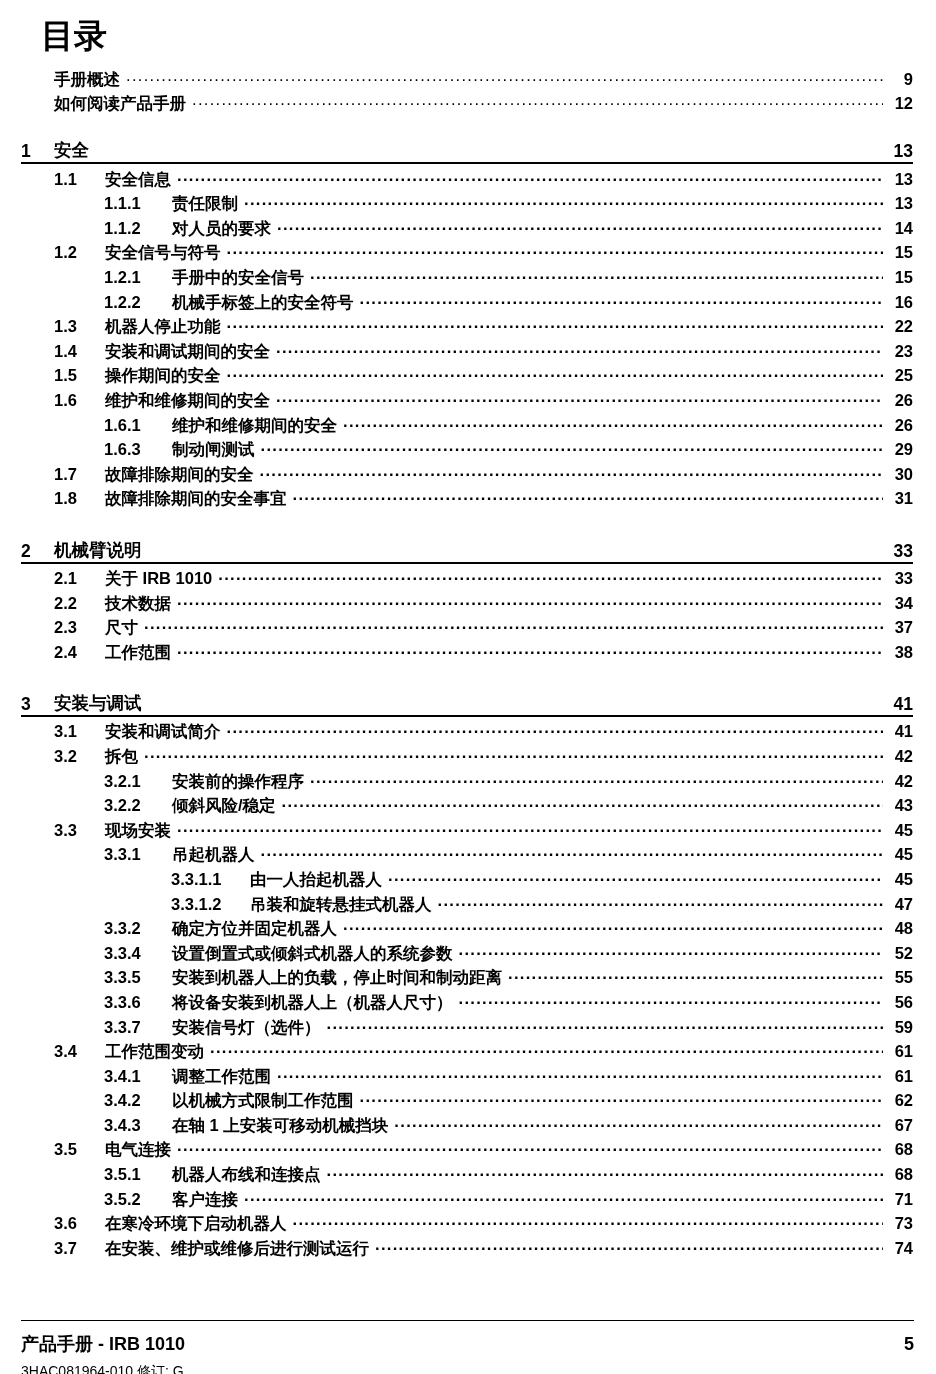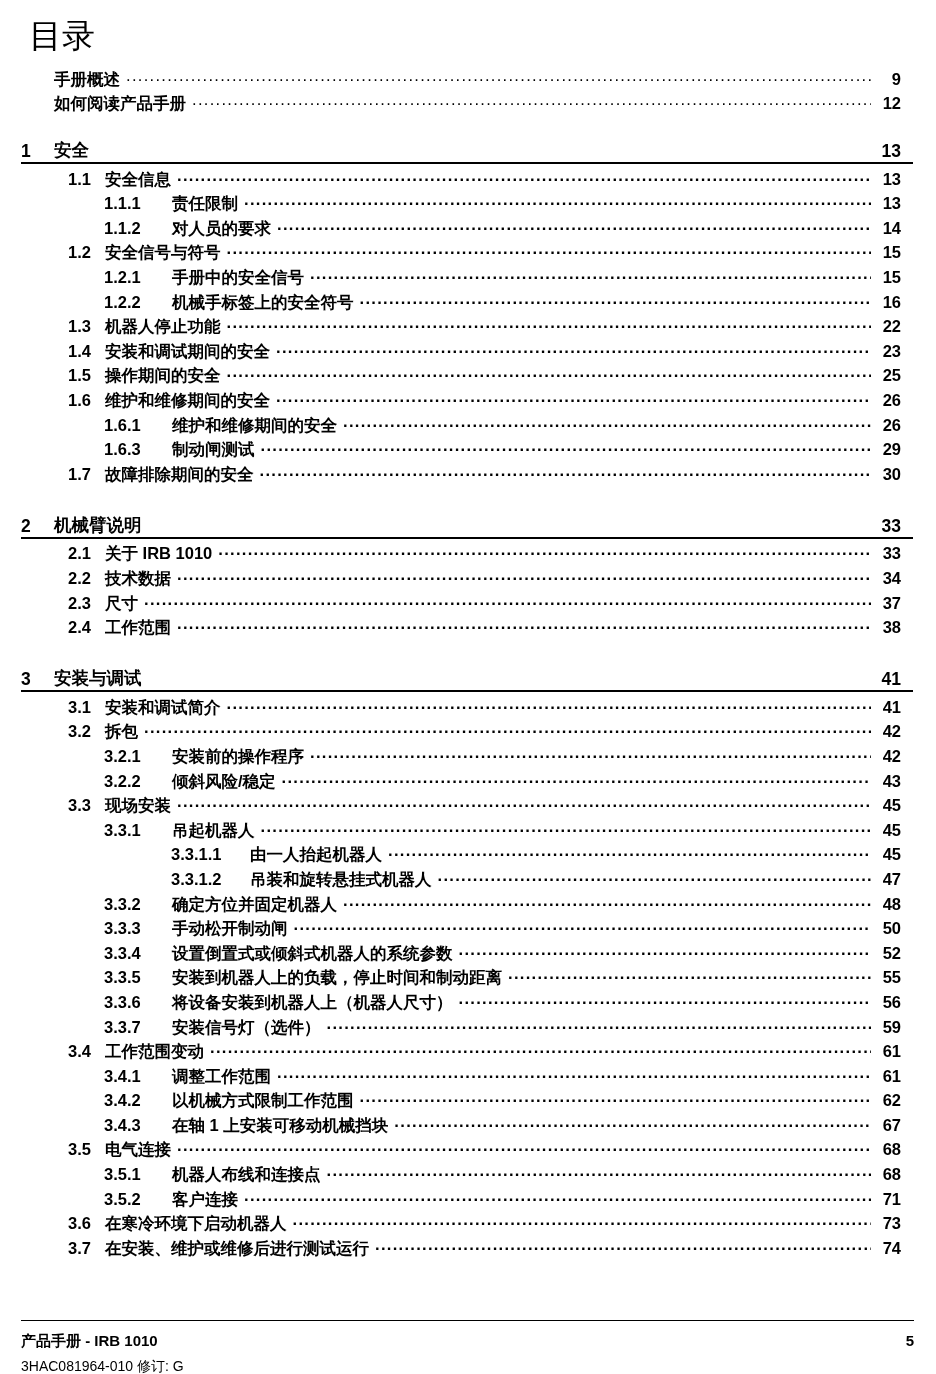--- a/index.html
+++ b/index.html
@@ -19,43 +19,43 @@
   .page {
     position: relative;
     width: 936px;
     height: 1374px;
     box-sizing: border-box;
   }
 
   
   .toc-title {
     position: absolute;
-    left: 29px;
+    left: 41px;
     top: 16px;
     font-size: 33px;
-    font-weight: normal;
+    font-weight: bold;
     letter-spacing: 0px;
     line-height: 40px;
   }
 
   
   .toc-body {
     position: absolute;
     left: 0;
     top: 68px;
     width: 936px;
   }
 
   .row {
     position: relative;
     display: flex;
     align-items: baseline;
     width: 936px;
     box-sizing: border-box;
-    padding-right: 35px;
+    padding-right: 23px;
     height: 24.6px;
     font-size: 16.5px;
     white-space: nowrap;
     overflow: hidden;
   }
 
   .row .num {
     flex: 0 0 auto;
     text-align: left;
   }
@@ -108,21 +108,21 @@
     height: 0;
     border-top: 2.2px solid #000;
     margin: 0 23px 4px 21px;
   }
 
   .chapter-gap { height: 18px; }
   .chapter-gap.small { height: 14px; }
 
   
   .row.lvl-1 { padding-left: 54px; font-weight: bold; }
-  .row.lvl-1 .num { width: 51px; text-align: center; }
+  .row.lvl-1 .num { width: 51px; }
 
   
   .row.lvl-2 { padding-left: 104px; font-weight: bold; }
   .row.lvl-2 .num { width: 68px; }
 
   
   .row.lvl-3 { padding-left: 171px; font-weight: bold; }
   .row.lvl-3 .num { width: 79px; }
 
   
@@ -135,21 +135,21 @@
     padding: 0 22px 0 21px;
   }
   .footer-rule {
     border-top: 1.6px solid #000;
     height: 0;
   }
   .footer-line1 {
     display: flex;
     justify-content: space-between;
     align-items: baseline;
-    font-size: 15px;
+    font-size: 18px;
     font-weight: bold;
     margin-top: 11px;
   }
   .footer-line2 {
     font-size: 14px;
     font-weight: normal;
     margin-top: 7px;
   }
 </style>
 </head>
@@ -249,20 +249,26 @@
         <span class="label">制动闸测试</span>
         <span class="leader"></span>
         <span class="pg">29</span>
       </div>
       <div class="row lvl-1">
         <span class="num">1.7</span>
         <span class="label">故障排除期间的安全</span>
         <span class="leader"></span>
         <span class="pg">30</span>
       </div>
+      <div class="row lvl-1">
+        <span class="num">1.8</span>
+        <span class="label">故障排除期间的安全事宜</span>
+        <span class="leader"></span>
+        <span class="pg">31</span>
+      </div>
       <div class="chapter-gap"></div>
       <div class="row chapter">
         <span class="num">2</span>
         <span class="label">机械臂说明</span>
         <span class="leader"></span>
         <span class="pg">33</span>
       </div>
       <div class="chapter-rule"></div>
       <div class="row lvl-1">
         <span class="num">2.1</span>
@@ -342,26 +348,20 @@
         <span class="num">3.3.1.2</span>
         <span class="label">吊装和旋转悬挂式机器人</span>
         <span class="leader"></span>
         <span class="pg">47</span>
       </div>
       <div class="row lvl-2">
         <span class="num">3.3.2</span>
         <span class="label">确定方位并固定机器人</span>
         <span class="leader"></span>
         <span class="pg">48</span>
-      </div>
-      <div class="row lvl-2">
-        <span class="num">3.3.3</span>
-        <span class="label">手动松开制动闸</span>
-        <span class="leader"></span>
-        <span class="pg">50</span>
       </div>
       <div class="row lvl-2">
         <span class="num">3.3.4</span>
         <span class="label">设置倒置式或倾斜式机器人的系统参数</span>
         <span class="leader"></span>
         <span class="pg">52</span>
       </div>
       <div class="row lvl-2">
         <span class="num">3.3.5</span>
         <span class="label">安装到机器人上的负载，停止时间和制动距离</span>

